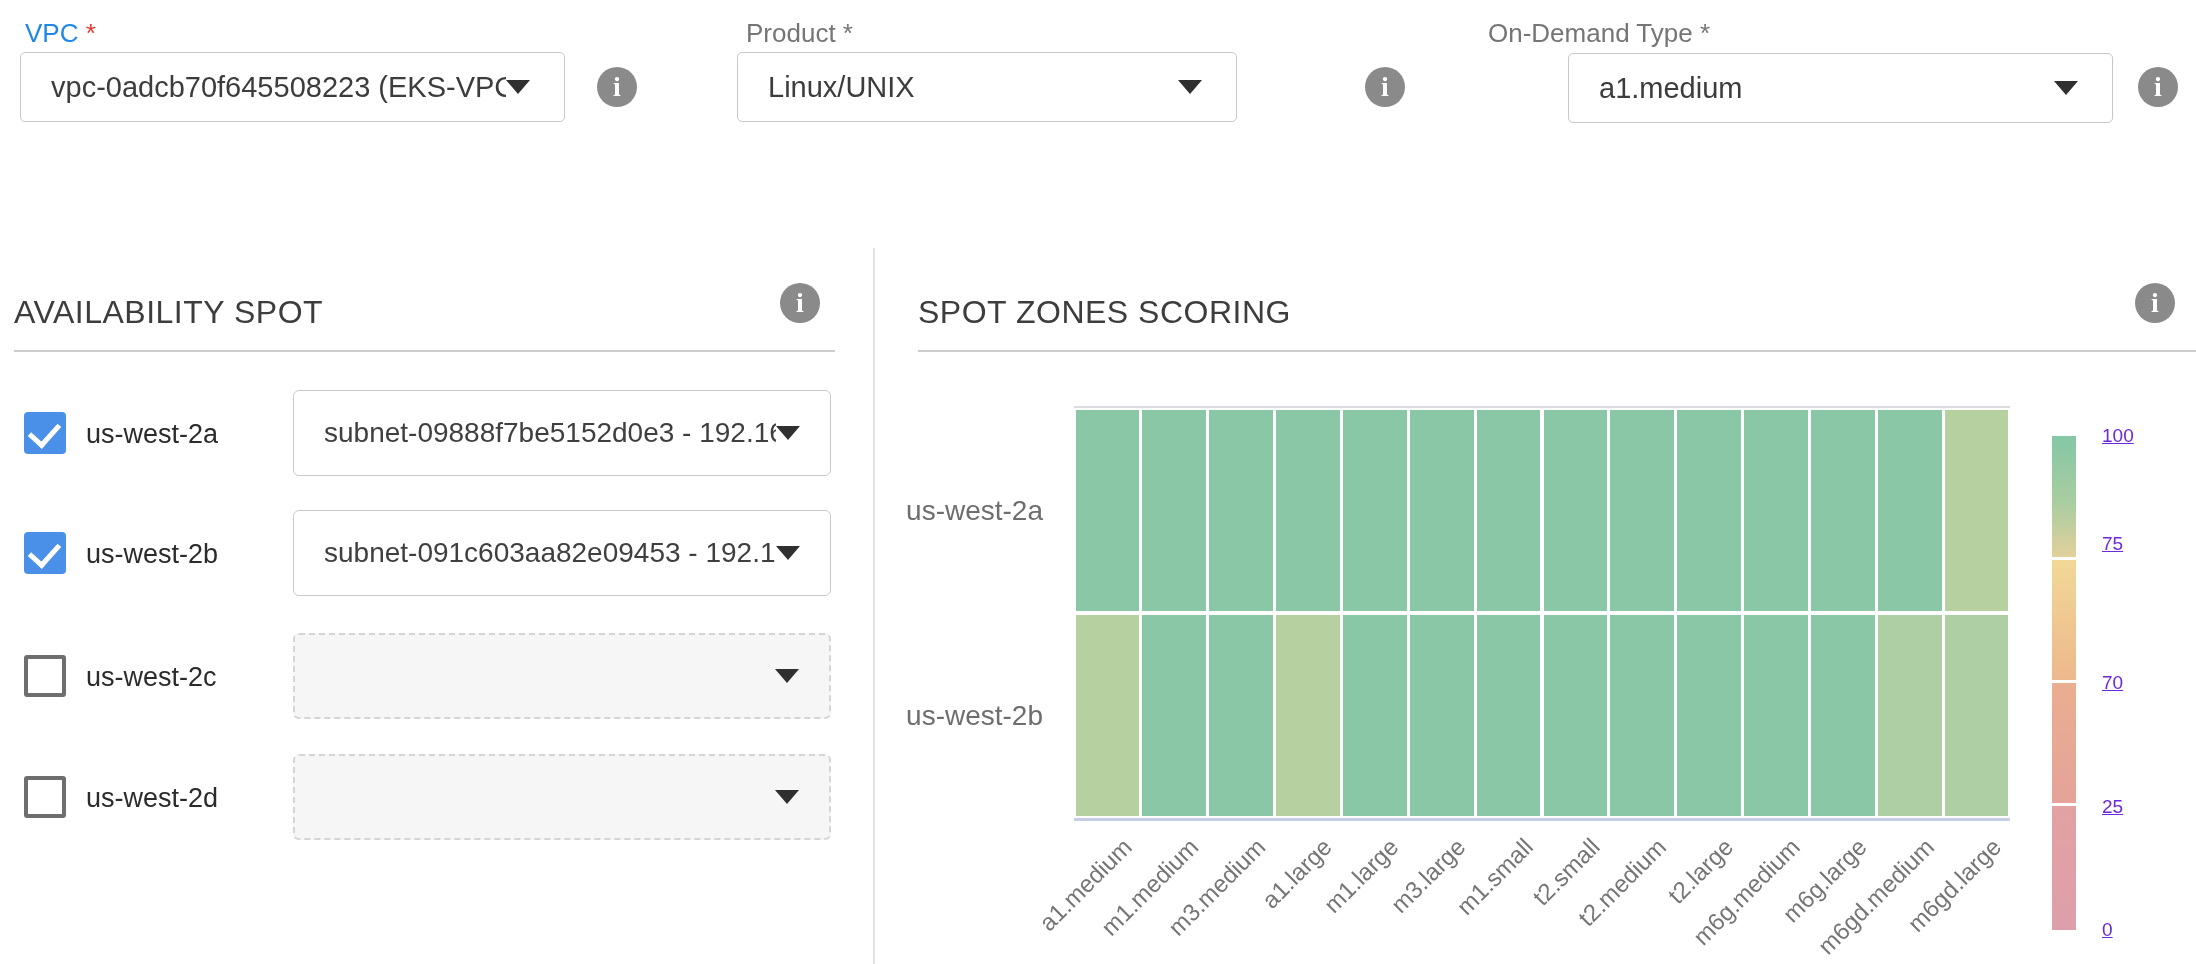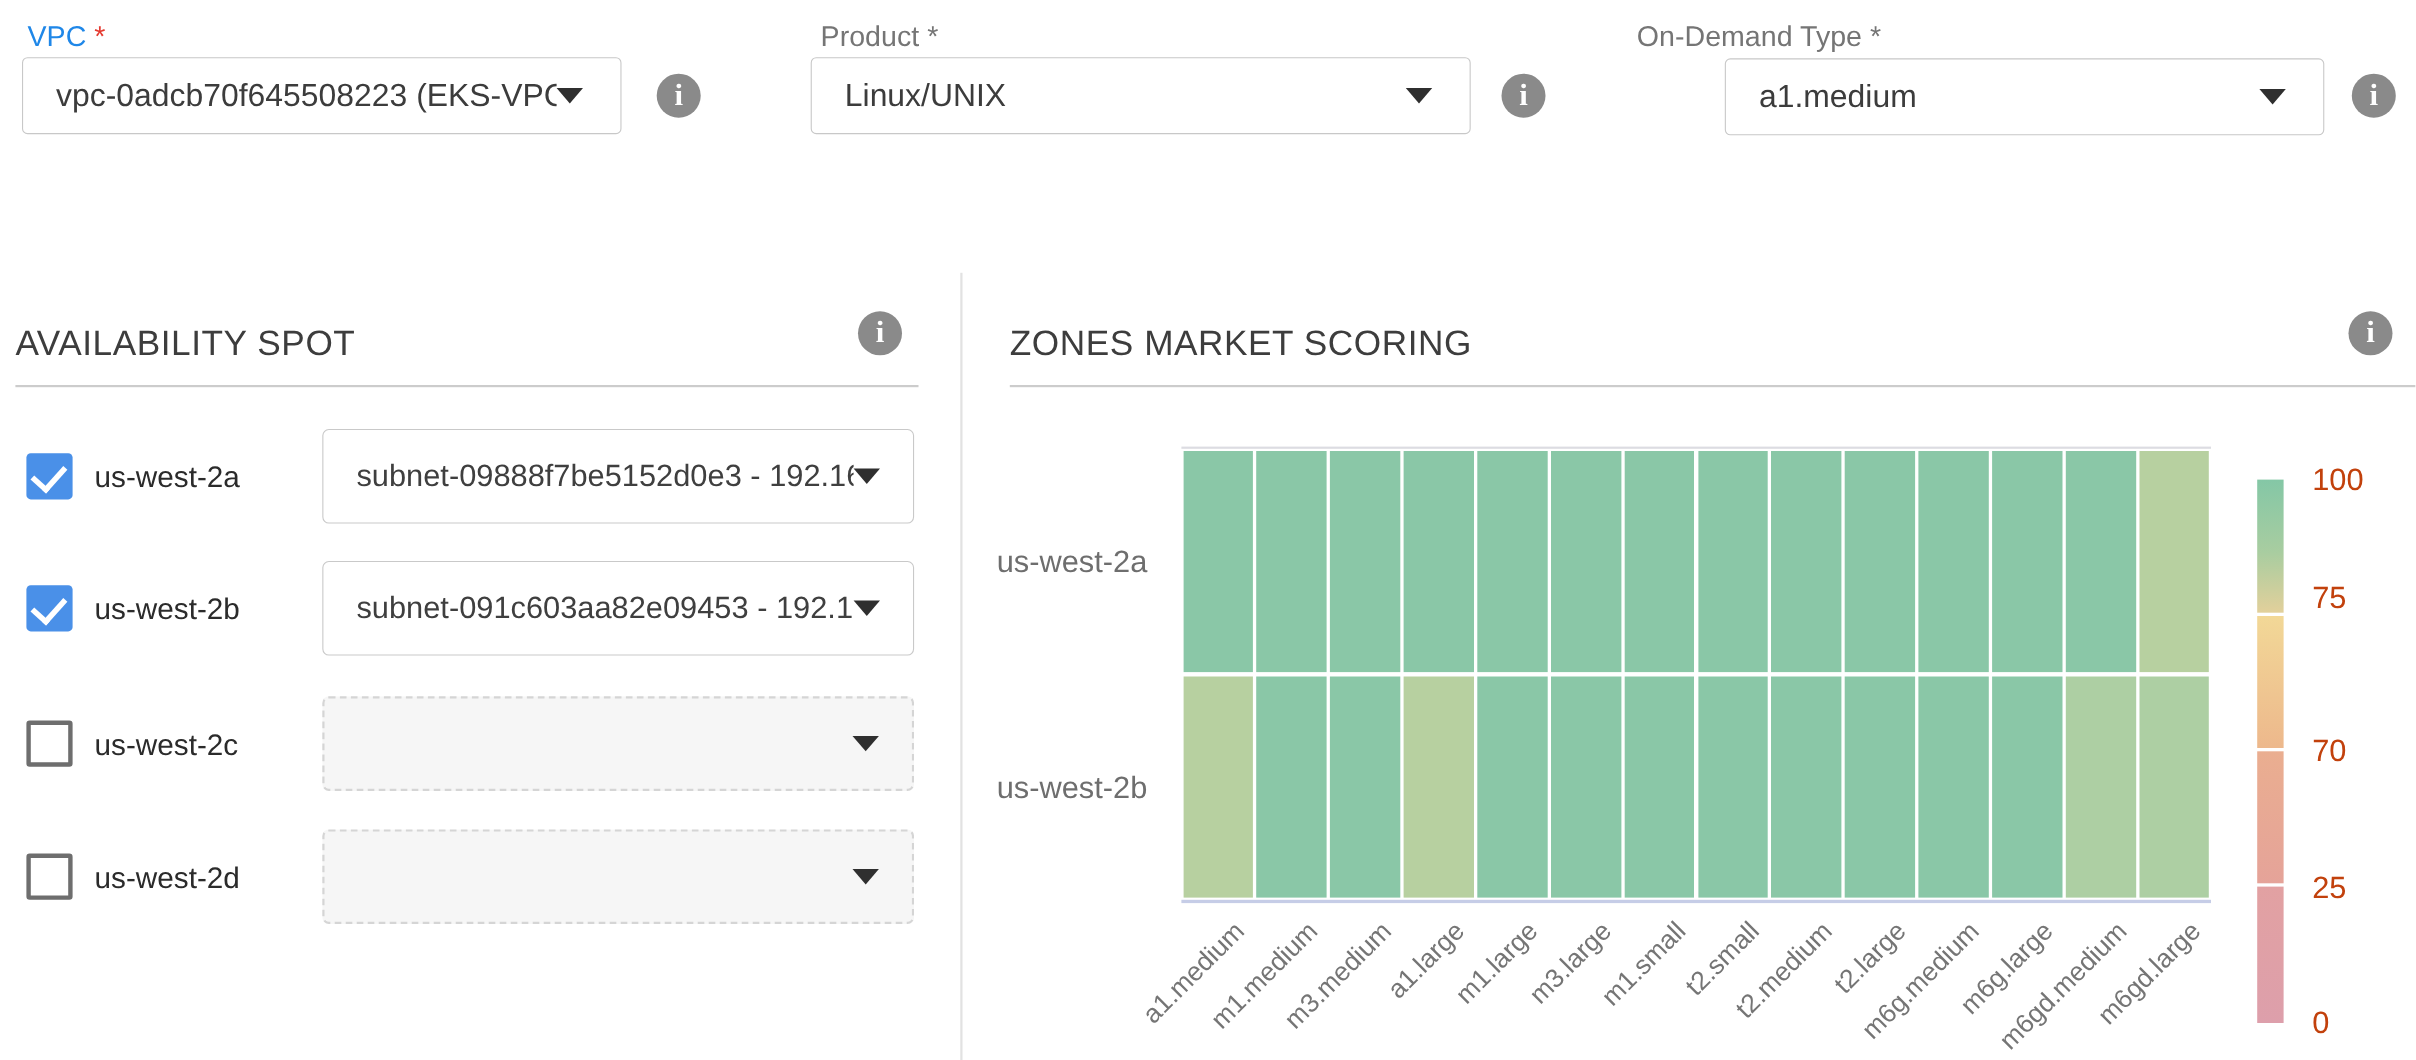--- a/index.html
+++ b/index.html
@@ -54,60 +54,60 @@
   
   .hm-cell { position: absolute; }
   .hm-row-label { position: absolute; font-size: 28px; color: #6e6e6e;
     text-align: right; white-space: nowrap; }
   .hm-col-label { position: absolute; font-size: 24px; color: #757575;
     white-space: nowrap; transform-origin: 100% 0; transform: rotate(-45deg); }
   .hm-line { position: absolute; }
 
   
   .cb-seg { position: absolute; left: 2052px; width: 24px; }
-  .cb-tick { position: absolute; left: 2102px; font-size: 28px; color: #c2410c;
-    height: 30px; line-height: 30px; white-space: nowrap; }
+  .cb-tick { position: absolute; left: 2102px; font-size: 19px; color: #6d28d9;
+    height: 30px; line-height: 30px; white-space: nowrap; text-decoration: underline; }
 </style>
 </head>
 <body>
 
 <div class="abs field-label accent" style="left:25px; top:18px;">
   <span>VPC</span> <span class="req">*</span>
 </div>
 <div class="abs dropdown" style="left:20px; top:52px; width:545px; height:70px;">
   <span class="dd-value">vpc-0adcb70f645508223 (EKS-VPC)</span>
   <span class="caret"></span>
 </div>
 <div class="abs info-icon" style="left:597px; top:67px;"></div>
 
 <div class="abs field-label" style="left:746px; top:18px;">
   <span>Product</span> <span class="req">*</span>
 </div>
-<div class="abs dropdown" style="left:737px; top:52px; width:600px; height:70px;">
+<div class="abs dropdown" style="left:737px; top:52px; width:500px; height:70px;">
   <span class="dd-value">Linux/UNIX</span>
   <span class="caret"></span>
 </div>
 <div class="abs info-icon" style="left:1365px; top:67px;"></div>
 
 <div class="abs field-label" style="left:1488px; top:18px;">
   <span>On-Demand Type</span> <span class="req">*</span>
 </div>
 <div class="abs dropdown" style="left:1568px; top:53px; width:545px; height:70px;">
   <span class="dd-value">a1.medium</span>
   <span class="caret"></span>
 </div>
 <div class="abs info-icon" style="left:2138px; top:67px;"></div>
 
 <div class="abs vdivider" style="left:873px; top:248px; height:716px;"></div>
 
 <div class="abs section-title" style="left:14px; top:294px;">AVAILABILITY SPOT</div>
 <div class="abs info-icon" style="left:780px; top:283px;"></div>
 <div class="abs hrule" style="left:14px; top:350px; width:821px;"></div>
 
-<div class="abs section-title" style="left:918px; top:294px;">ZONES MARKET SCORING</div>
+<div class="abs section-title" style="left:918px; top:294px;">SPOT ZONES SCORING</div>
 <div class="abs info-icon" style="left:2135px; top:283px;"></div>
 <div class="abs hrule" style="left:918px; top:350px; width:1278px;"></div>
 
 <div id="az-rows">
   <div class="az-row">
     <div class="checkbox abs checked" style="top:412px;"></div>
     <div class="az-zone-label abs" style="top:419px;">us-west-2a</div>
     <div class="subnet-dd abs" style="top:390px;">
       <span class="dd-value">subnet-09888f7be5152d0e3 - 192.168…</span>
       <span class="caret"></span>

